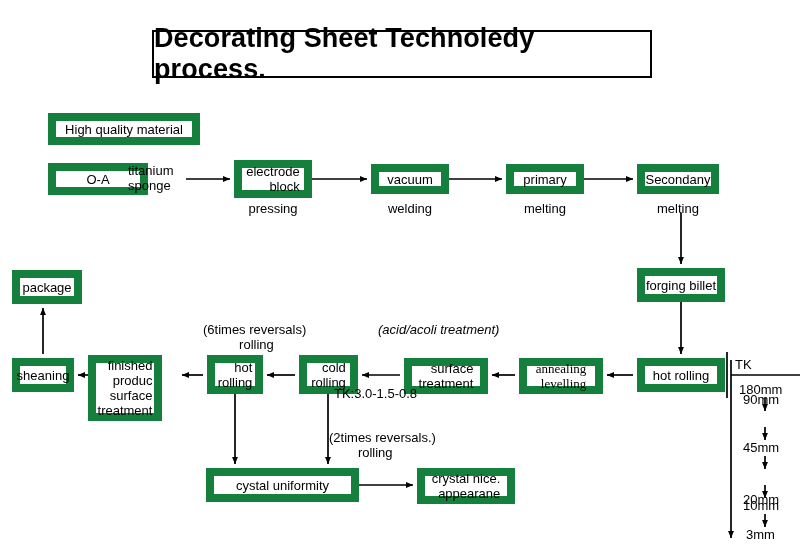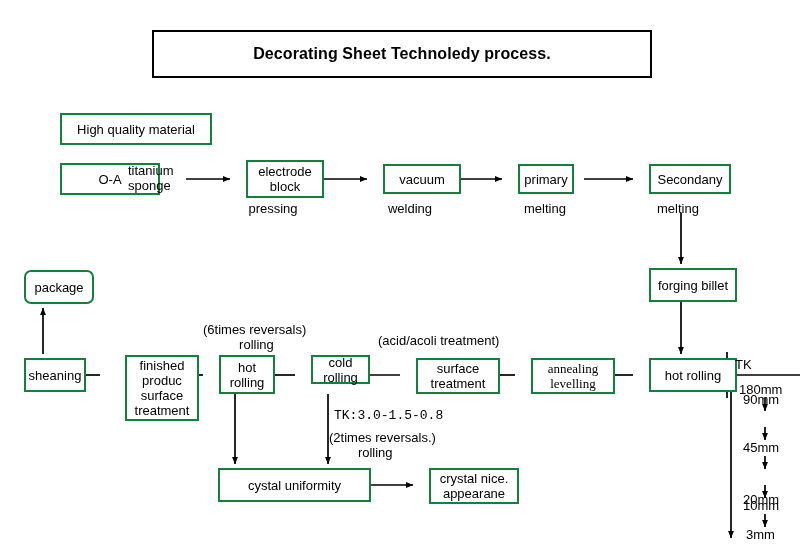--- a/index.html
+++ b/index.html
@@ -20,40 +20,39 @@
     position: absolute;
     left: 0;
     top: 0;
     width: 800px;
     height: 560px;
     pointer-events: none;
   }
   .node {
     position: absolute;
     box-sizing: border-box;
-    border: 2px solid #15803d;
+    border: 8px solid #15803d;
     background: #ffffff;
     display: flex;
     align-items: center;
     justify-content: center;
-    text-align: center;
+    text-align: right;
     font-size: 13px;
     line-height: 15px;
     z-index: 2;
-    margin-left: 12px;
   }
   .title-box {
     position: absolute;
     box-sizing: border-box;
     border: 2px solid #000000;
     background: #ffffff;
     display: flex;
     align-items: center;
     justify-content: center;
-    font-size: 16px;
+    font-size: 27px;
     font-weight: bold;
     letter-spacing: 0.1px;
     z-index: 2;
   }
   .lbl {
     position: absolute;
     font-size: 13px;
     line-height: 15px;
     text-align: center;
     white-space: pre;
@@ -134,21 +133,21 @@
 
   <div class="node" style="left:234px; top:160px; width:78px; height:38px; white-space:pre-line;">
     <span>electrode
 block</span>
   </div>
 
   <div class="node" style="left:371px; top:164px; width:78px; height:30px;">
     <span>vacuum</span>
   </div>
 
-  <div class="node" style="left:506px; top:164px; width:56px; height:30px;">
+  <div class="node" style="left:506px; top:164px; width:78px; height:30px;">
     <span>primary</span>
   </div>
 
   <div class="node" style="left:637px; top:164px; width:82px; height:30px;">
     <span>Secondany</span>
   </div>
 
   <div class="node" style="left:637px; top:268px; width:88px; height:34px;">
     <span>forging billet</span>
   </div>
@@ -160,72 +159,72 @@
   <div class="node" style="left:519px; top:358px; width:84px; height:36px; white-space:pre-line;font-family:Liberation Serif, serif;">
     <span>annealing
 levelling</span>
   </div>
 
   <div class="node" style="left:404px; top:358px; width:84px; height:36px; white-space:pre-line;">
     <span>surface
 treatment</span>
   </div>
 
-  <div class="node" style="left:299px; top:355px; width:59px; height:29px; white-space:pre-line;">
+  <div class="node" style="left:299px; top:355px; width:59px; height:39px; white-space:pre-line;">
     <span>cold
 rolling</span>
   </div>
 
   <div class="node" style="left:207px; top:355px; width:56px; height:39px; white-space:pre-line;">
     <span>hot
 rolling</span>
   </div>
 
-  <div class="node" style="left:113px; top:355px; width:74px; height:66px; white-space:pre-line;">
+  <div class="node" style="left:88px; top:355px; width:74px; height:66px; white-space:pre-line;">
     <span>finished
 produc
 surface
 treatment</span>
   </div>
 
   <div class="node" style="left:12px; top:358px; width:62px; height:34px;">
     <span>sheaning</span>
   </div>
 
-  <div class="node" style="left:12px; top:270px; width:70px; height:34px;border-radius:7px;">
+  <div class="node" style="left:12px; top:270px; width:70px; height:34px;">
     <span>package</span>
   </div>
 
   <div class="node" style="left:206px; top:468px; width:153px; height:34px;">
     <span>cystal uniformity</span>
   </div>
 
-  <div class="node" style="left:417px; top:468px; width:90px; height:36px; white-space:pre-line;">
+  <div class="node" style="left:417px; top:468px; width:98px; height:36px; white-space:pre-line;">
     <span>crystal nice.
 appearane</span>
   </div>
 
   <div class="lbl left" style="left:128px; top:163px; width:86px;">titanium
 sponge</div>
 
   <div class="lbl" style="left:234px; top:201px; width:78px;">pressing</div>
 
   <div class="lbl" style="left:371px; top:201px; width:78px;">welding</div>
 
   <div class="lbl" style="left:506px; top:201px; width:78px;">melting</div>
 
   <div class="lbl" style="left:637px; top:201px; width:82px;">melting</div>
 
 
   <div class="lbl left" style="left:203px; top:322px; width:140px;">(6times reversals)
           rolling</div>
 
-  <div class="lbl left" style="left:378px; top:333px; width:150px;">(acid/acoli treatment)</div>
-
-  <div class="lbl left" style="left:334px; top:408px; width:120px;font-family:Liberation Mono, monospace;">TK:3.0-1.5-0.8</div>
+  <div class="lbl left" style="left:378px; top:322px; width:150px;font-style:italic;">(acid/acoli treatment)</div>
+
+  <div class="lbl left" style="left:334px; top:386px; width:120px;">TK:3.0-1.5-0.8</div>
 
   <div class="lbl left" style="left:329px; top:430px; width:140px;">(2times reversals.)
         rolling</div>
 
   <div class="scale-item" style="left:735px; top:357px;">TK</div>
 
   <div class="scale-item" style="left:739px; top:382px;">180mm</div>
   <div class="scale-item" style="left:743px; top:392px;">90mm</div>
   <div class="scale-item" style="left:743px; top:440px;">45mm</div>
   <div class="scale-item" style="left:743px; top:492px;">20mm</div>

